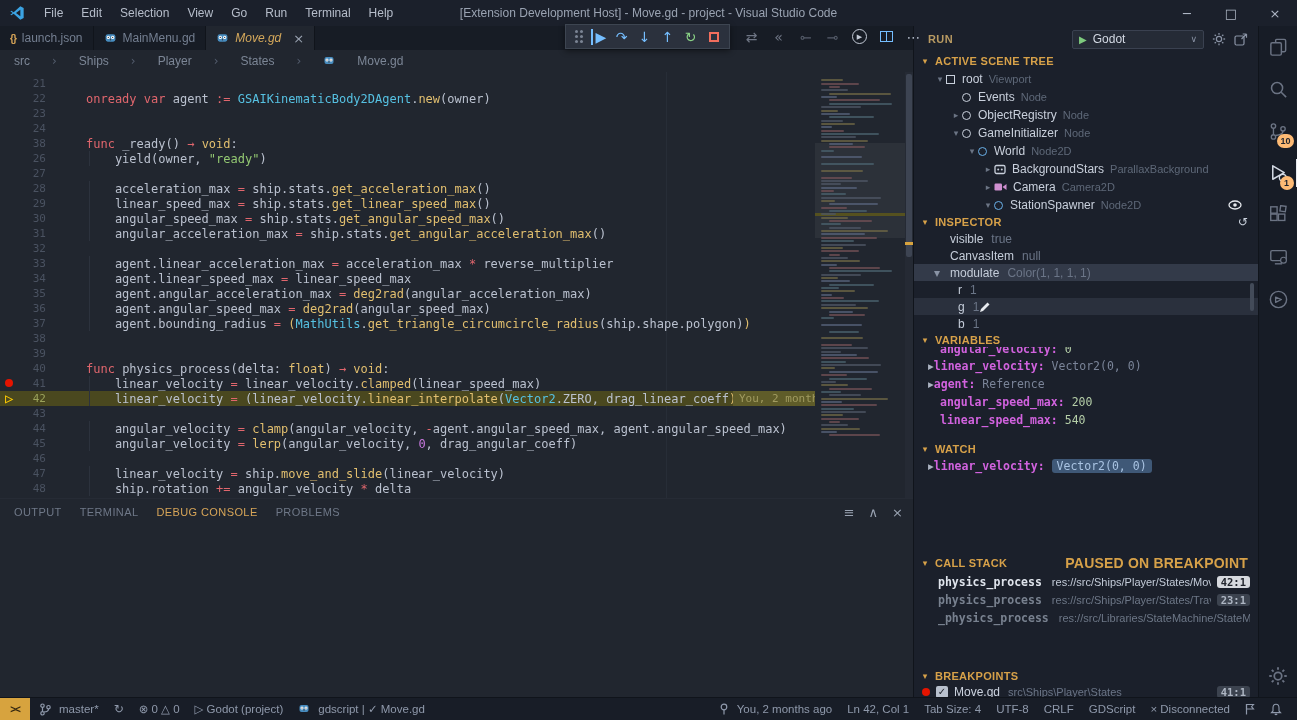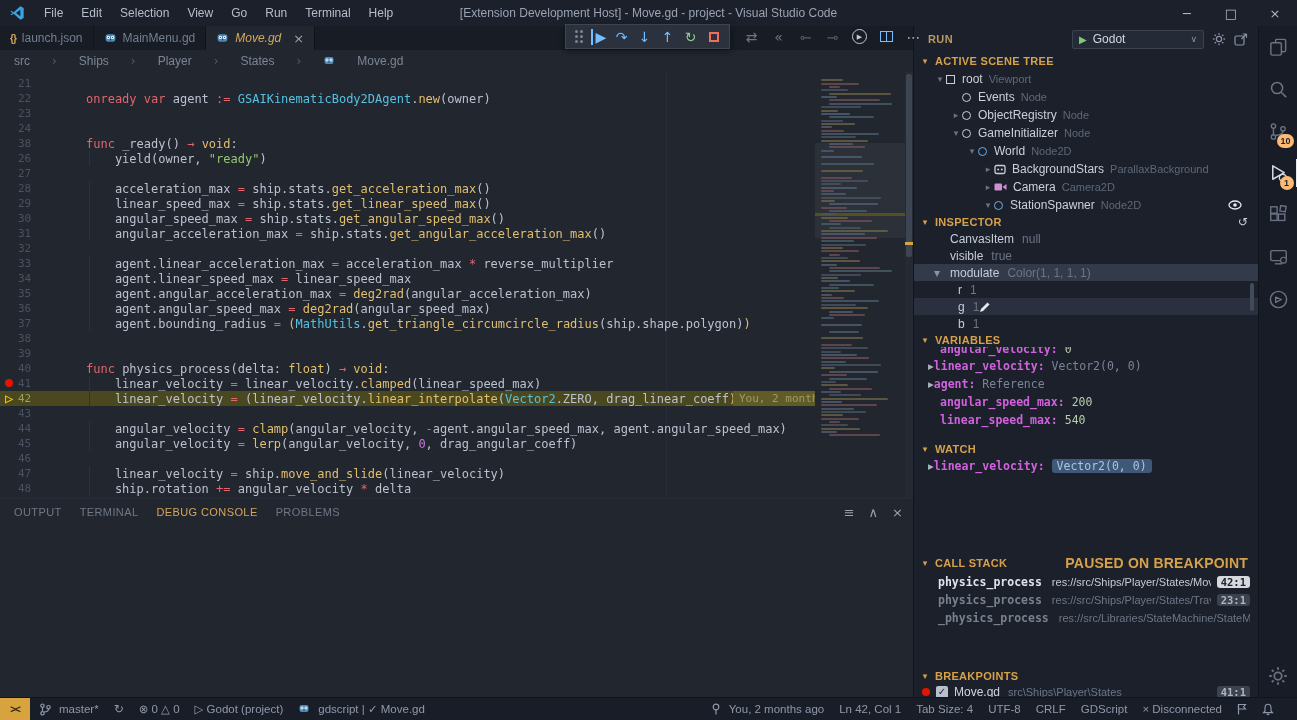--- a/index.html
+++ b/index.html
@@ -41,21 +41,21 @@
   #dtb-extra{display:flex;align-items:center;gap:4px;margin-left:10px}
   .circle-play{width:15px;height:15px;border:1.4px solid #c3cad6;border-radius:50%;display:flex;align-items:center;justify-content:center;font-size:7px;color:#c3cad6}
   .split-ico{width:13px;height:11px;border:1.4px solid #75beff;position:relative}
   .split-ico:after{content:"";position:absolute;left:5px;top:0;bottom:0;width:1.4px;background:#75beff}
 
   
   #editor{position:relative;height:426px;background:#21262f;overflow:hidden}
   #code-area{position:absolute;left:0;top:4px;right:98px}
   .code-line{position:relative;display:flex;align-items:center;height:15px;font-size:12px}
   .code-line .marker{width:18px;text-align:center;flex:0 0 auto;font-size:10px;line-height:15px}
-  .code-line .lnum{width:28px;text-align:left;color:#4a5261;flex:0 0 auto;font-family:"DejaVu Sans Mono",monospace;font-size:11px}
+  .code-line .lnum{width:28px;text-align:right;color:#4a5261;flex:0 0 auto;font-family:"DejaVu Sans Mono",monospace;font-size:11px}
   .code-line.current{background:#4a481f}
   .code-line.current .lnum{color:#9aa25b}
   .bp-dot{display:inline-block;width:8px;height:8px;border-radius:50%;background:#e51400}
   .dbg-arrow{color:#ffcc00;font-weight:bold;font-size:11px}
   .blame{flex:0 0 auto;max-width:82px;overflow:hidden;white-space:nowrap;background:#5f5c29;color:#a19b60;font-family:"DejaVu Sans Mono",monospace;font-size:11px;padding:0 6px;height:15px;line-height:15px}
   .kw{color:#e0666d}.fn{color:#e2bf6f}.cls{color:#56c1e2}.str{color:#93c872}.num{color:#c678dd}.ty{color:#e2bf6f}.t{color:#bac1cf}
   .guide{position:absolute;left:89px;top:0;bottom:0;width:1px;background:#2c323d}
   #ruler{position:absolute;left:666px;top:0;bottom:0;width:1px;background:#272d37}
   #minimap{position:absolute;right:8px;top:0;bottom:0;width:90px;background:#21262f;overflow:hidden}
   .mm-bar{position:absolute;height:2px;border-radius:1px;opacity:.75}
@@ -115,21 +115,21 @@
   .act-cell{position:relative;width:39px;height:42px;display:flex;align-items:center;justify-content:center;color:#6b7383}
   .act-cell.active{color:#d3d9e3}
   .act-cell.active:after{content:"";position:absolute;right:0;top:7px;bottom:7px;width:2px;background:#e6e9ee}
   .act-badge{position:absolute;right:4px;bottom:4px;min-width:14px;height:14px;border-radius:7px;background:#fdba74;color:#1e232d;font-size:9px;font-weight:bold;display:flex;align-items:center;justify-content:center;padding:0 3px}
   #act-bottom{margin-top:auto}
 
   
   #statusbar{position:absolute;left:0;top:697px;width:1297px;height:23px;background:#181d27;border-top:1px solid #10141b;display:flex;align-items:center;font-size:11.5px;color:#8f99ab;z-index:20}
   .sb-item{display:flex;align-items:center;gap:8px;margin-right:15px;white-space:nowrap}
   #remote-box{width:30px;height:23px;background:#d7a33e;color:#332610;font-weight:bold;font-size:10px;display:flex;align-items:center;justify-content:center;letter-spacing:-1px;margin-right:10px}
-  #sb-right{margin-left:auto;display:flex;align-items:center;padding-right:8px}
+  #sb-right{margin-left:auto;display:flex;align-items:center;}
   svg{display:block}
 </style>
 </head>
 <body>
 
 <div id="titlebar">
   <svg id="logo" viewBox="0 0 24 24">
       <path fill="#3ba3e3" d="M17 2 L7 11 L3.5 8.5 L2 9.5 L5.5 12 L2 14.5 L3.5 15.5 L7 13 L17 22 L22 19.5 V4.5 Z M17 7 V17 L10.5 12 Z"></path>
     </svg>
   <div id="menubar" style="display: flex;">
@@ -619,26 +619,26 @@
         </span>
       </div>
     </div>
   <div class="sec-header" style="height:16px">
     <span class="sec-chev glyph">▾</span>
     <span class="sec-title">INSPECTOR</span>
     <span class="sec-status glyph" style="font-size:12px;font-weight:normal;color:#c9d0dc">↺</span>
   </div>
   <div id="insp-body" style="height:102px">
       <div class="insp-row" style="padding-left: 36px;">
+        <span class="iname">visible</span>
+        <span class="ival">true</span>
+      </div>
+      <div class="insp-row" style="padding-left: 36px;">
         <span class="iname">CanvasItem</span>
         <span class="ival">null</span>
-      </div>
-      <div class="insp-row" style="padding-left: 36px;">
-        <span class="iname">visible</span>
-        <span class="ival">true</span>
       </div>
       <div class="insp-row hl" style="padding-left: 20px;">
         <span class="chev glyph" style="width: 16px; color: rgb(138, 147, 165);">▾</span>
         <span class="iname">modulate</span>
         <span class="ival">Color(1, 1, 1, 1)</span>
       </div>
       <div class="insp-row" style="padding-left: 44px;">
         <span class="iname">r</span>
         <span class="ival">1</span>
       </div>

